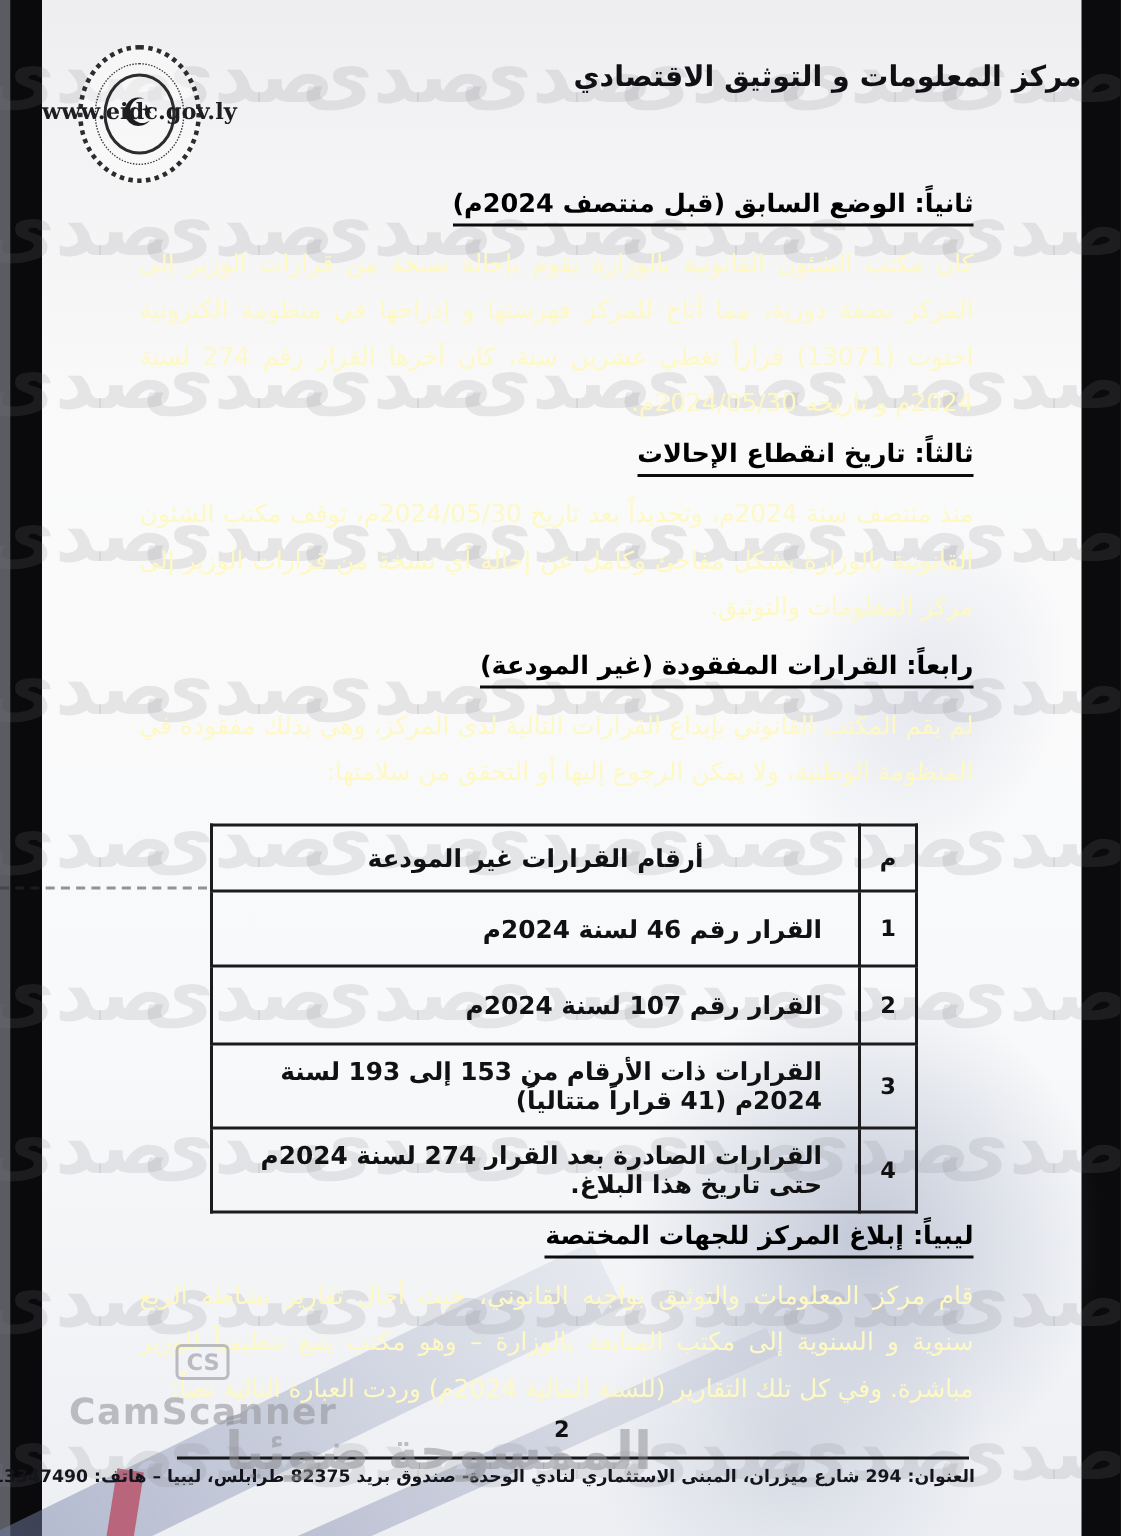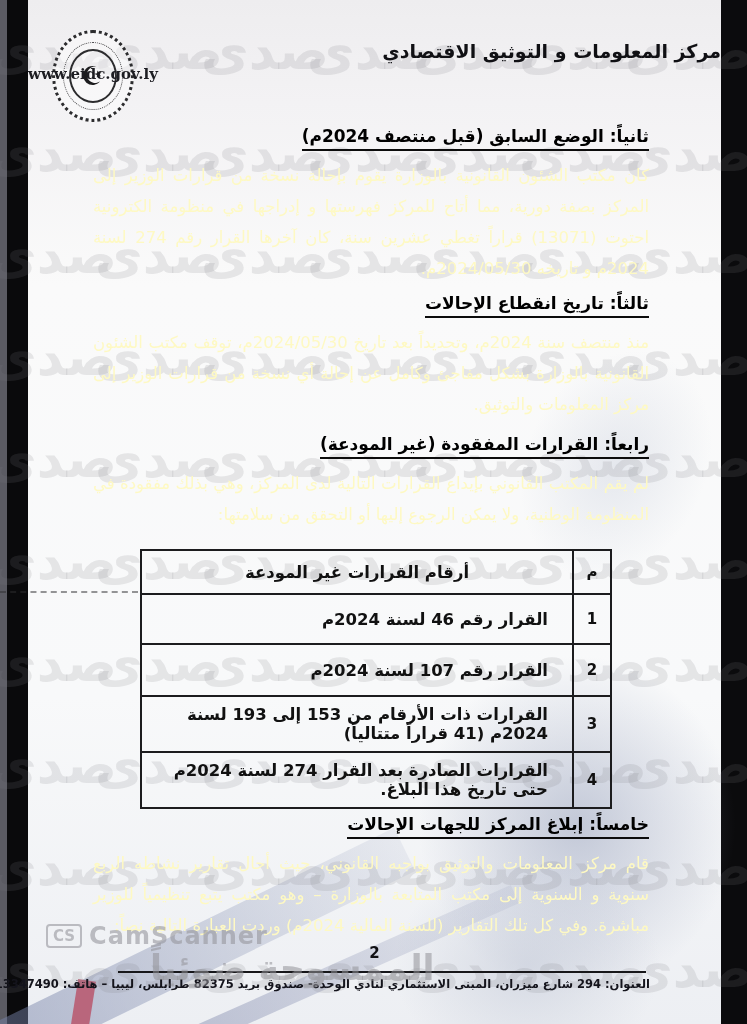--- a/index.html
+++ b/index.html
@@ -87,22 +87,22 @@
   }
   
   .page-num{position:absolute;left:28px;top:944px;width:693px;text-align:center;
     font-size:15px;font-weight:bold;color:#101013;z-index:8;}
   .footer-rule{position:absolute;left:118px;top:971px;width:528px;height:2px;background:#17171a;z-index:8;}
   .footer-text{
     position:absolute;left:50px;top:977px;width:600px;direction:rtl;text-align:right;
     font-size:11.5px;font-weight:bold;color:#14141c;white-space:nowrap;z-index:8;
   }
   
-  .cs-badge{position:absolute;left:46px;top:922px;display:flex;align-items:center;gap:7px;
-    color:rgba(150,150,156,.6);z-index:9;pointer-events:none;}
+  .cs-badge{position:absolute;left:46px;top:896px;display:flex;align-items:center;gap:7px;
+    color:rgba(150,150,156,.6);z-index:9;pointer-events:none;flex-direction:column;}
   .cs-box{border:2px solid rgba(150,150,156,.6);border-radius:4px;padding:1px 5px;
     font-weight:bold;font-size:15px;line-height:1.2;}
   .cs-name{font-size:24px;font-weight:bold;letter-spacing:1px;}
   .cs-arabic{position:absolute;left:150px;top:948px;direction:rtl;
     font-size:35px;font-weight:bold;color:rgba(146,146,152,.55);z-index:9;pointer-events:none;}
 </style>
 </head>
 <body>
 
 <div id="stage">
@@ -239,21 +239,21 @@
       </tr>
       <tr class="row-h4">
         <td class="col-num">4</td>
         <td class="cell-text">القرارات الصادرة بعد القرار 274 لسنة 2024م حتى تاريخ هذا البلاغ.</td>
       </tr>
     </tbody>
   </table>
   <div class="artifact-dash"></div>
 
   <div class="section sec-5">
-    <h2 class="sec-heading">خامساً: إبلاغ المركز للجهات الإحالات</h2>
+    <h2 class="sec-heading">ليبياً: إبلاغ المركز للجهات المختصة</h2>
     <p class="sec-body">قام مركز المعلومات والتوثيق بواجبه القانوني، حيث أحال تقارير نشاطه الربع سنوية و السنوية إلى مكتب المتابعة بالوزارة – وهو مكتب يتبع تنظيمياً للوزير مباشرة. وفي كل تلك التقارير (للسنة المالية 2024م) وردت العبارة التالية نصاً:</p>
   </div>
 
   <div class="page-num">2</div>
   <div class="footer-rule"></div>
   <div class="footer-text">العنوان: 294 شارع ميزران، المبنى الاستثماري لنادي الوحدة- صندوق بريد 82375 طرابلس، ليبيا – هاتف: 0213347490</div>
 
   <div class="cs-badge">
     <span class="cs-box">CS</span>
     <span class="cs-name">CamScanner</span>

